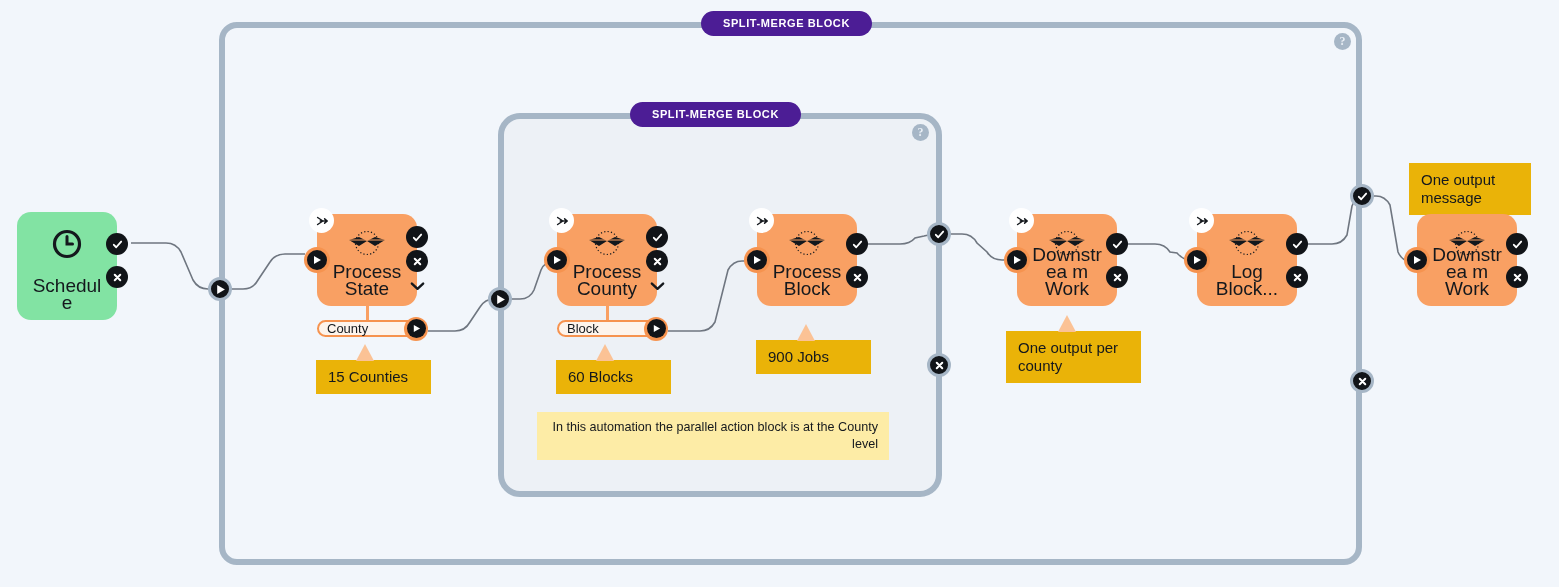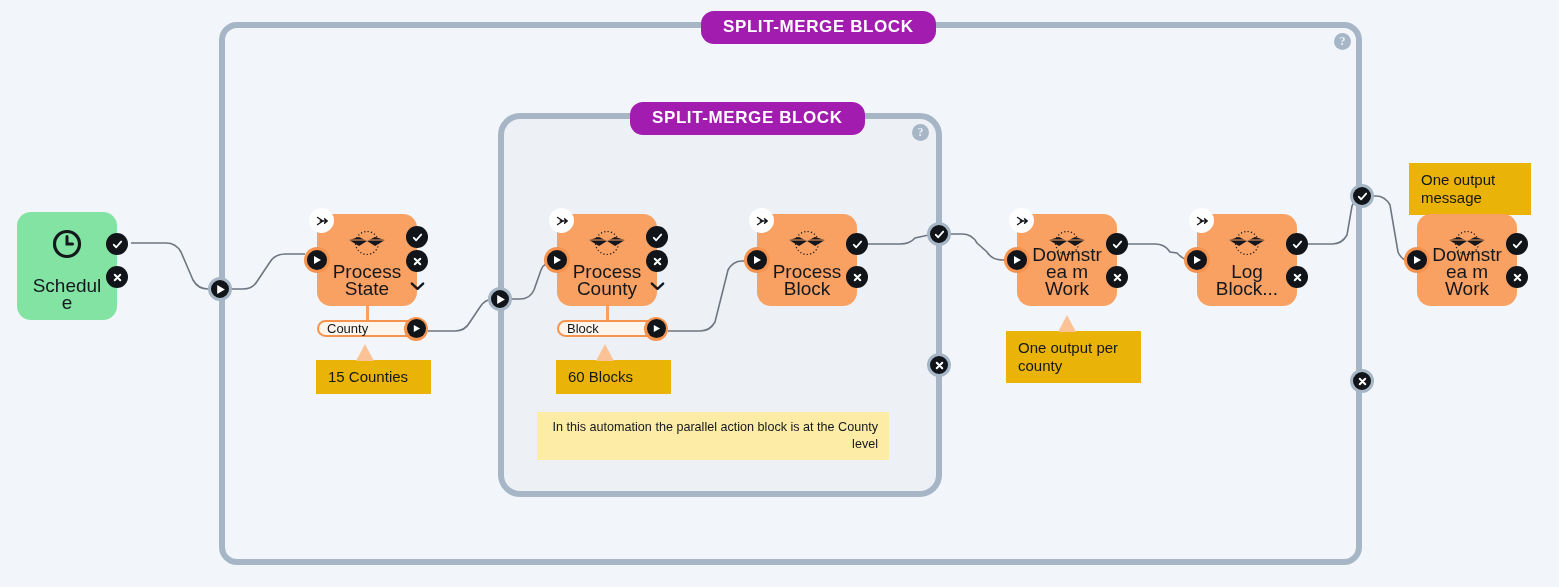--- a/index.html
+++ b/index.html
@@ -14,23 +14,23 @@
   
   .block {
     position:absolute;
     border:6px solid #a6b6c6;
     border-radius:18px;
     background:transparent;
   }
   .block.inner { background:#edf1f6; border-radius:22px; }
   .block-title {
     position:absolute;
-    background:#a21caf;
+    background:#4c1d95;
     color:#ffffff;
-    font-size:17px;
+    font-size:11px;
     font-weight:bold;
     letter-spacing:0.6px;
     padding:6px 22px 7px 22px;
     border-radius:13px;
     white-space:nowrap;
     z-index:40;
   }
   .help-icon {
     position:absolute;
     width:17px; height:17px;
@@ -400,20 +400,24 @@
       <svg viewBox="0 0 12 12">
           <path d="M2,6.3 L4.6,9 L10,2.8" stroke="#fff" stroke-width="2" fill="none" stroke-linecap="round" stroke-linejoin="round"></path>
         </svg>
     </div>
     <div class="badge" style="right:-11px; top:52px;">
       <svg viewBox="0 0 12 12">
           <path d="M3,3 L9,9 M9,3 L3,9" stroke="#fff" stroke-width="2.2" fill="none" stroke-linecap="round"></path>
         </svg>
     </div>
   </div>
+  <div class="callout below" style="left:756px; top:340px; width:115px;">
+    <span class="tail" style="left:41px;"></span>
+    <span>900 Jobs</span>
+  </div>
 
   <div class="node action" style="left:1017px; top:214px; width:100px; height:92px;">
     <div class="node-type-icon">
       <svg viewBox="0 0 16 16">
           <path d="M3,4 L9,8 L3,12 M6,8 L14,8 M11,5.5 L14,8 L11,10.5" stroke="#14181d" stroke-width="1.7" fill="none" stroke-linecap="round" stroke-linejoin="round"></path>
         </svg>
     </div>
     <span class="node-glyph">
       <svg width="44" height="26" viewBox="0 0 44 26">
         <circle cx="22" cy="13" r="11.5" fill="none" stroke="#14181d" stroke-width="1.2" stroke-dasharray="1.2 2.2"></circle>

